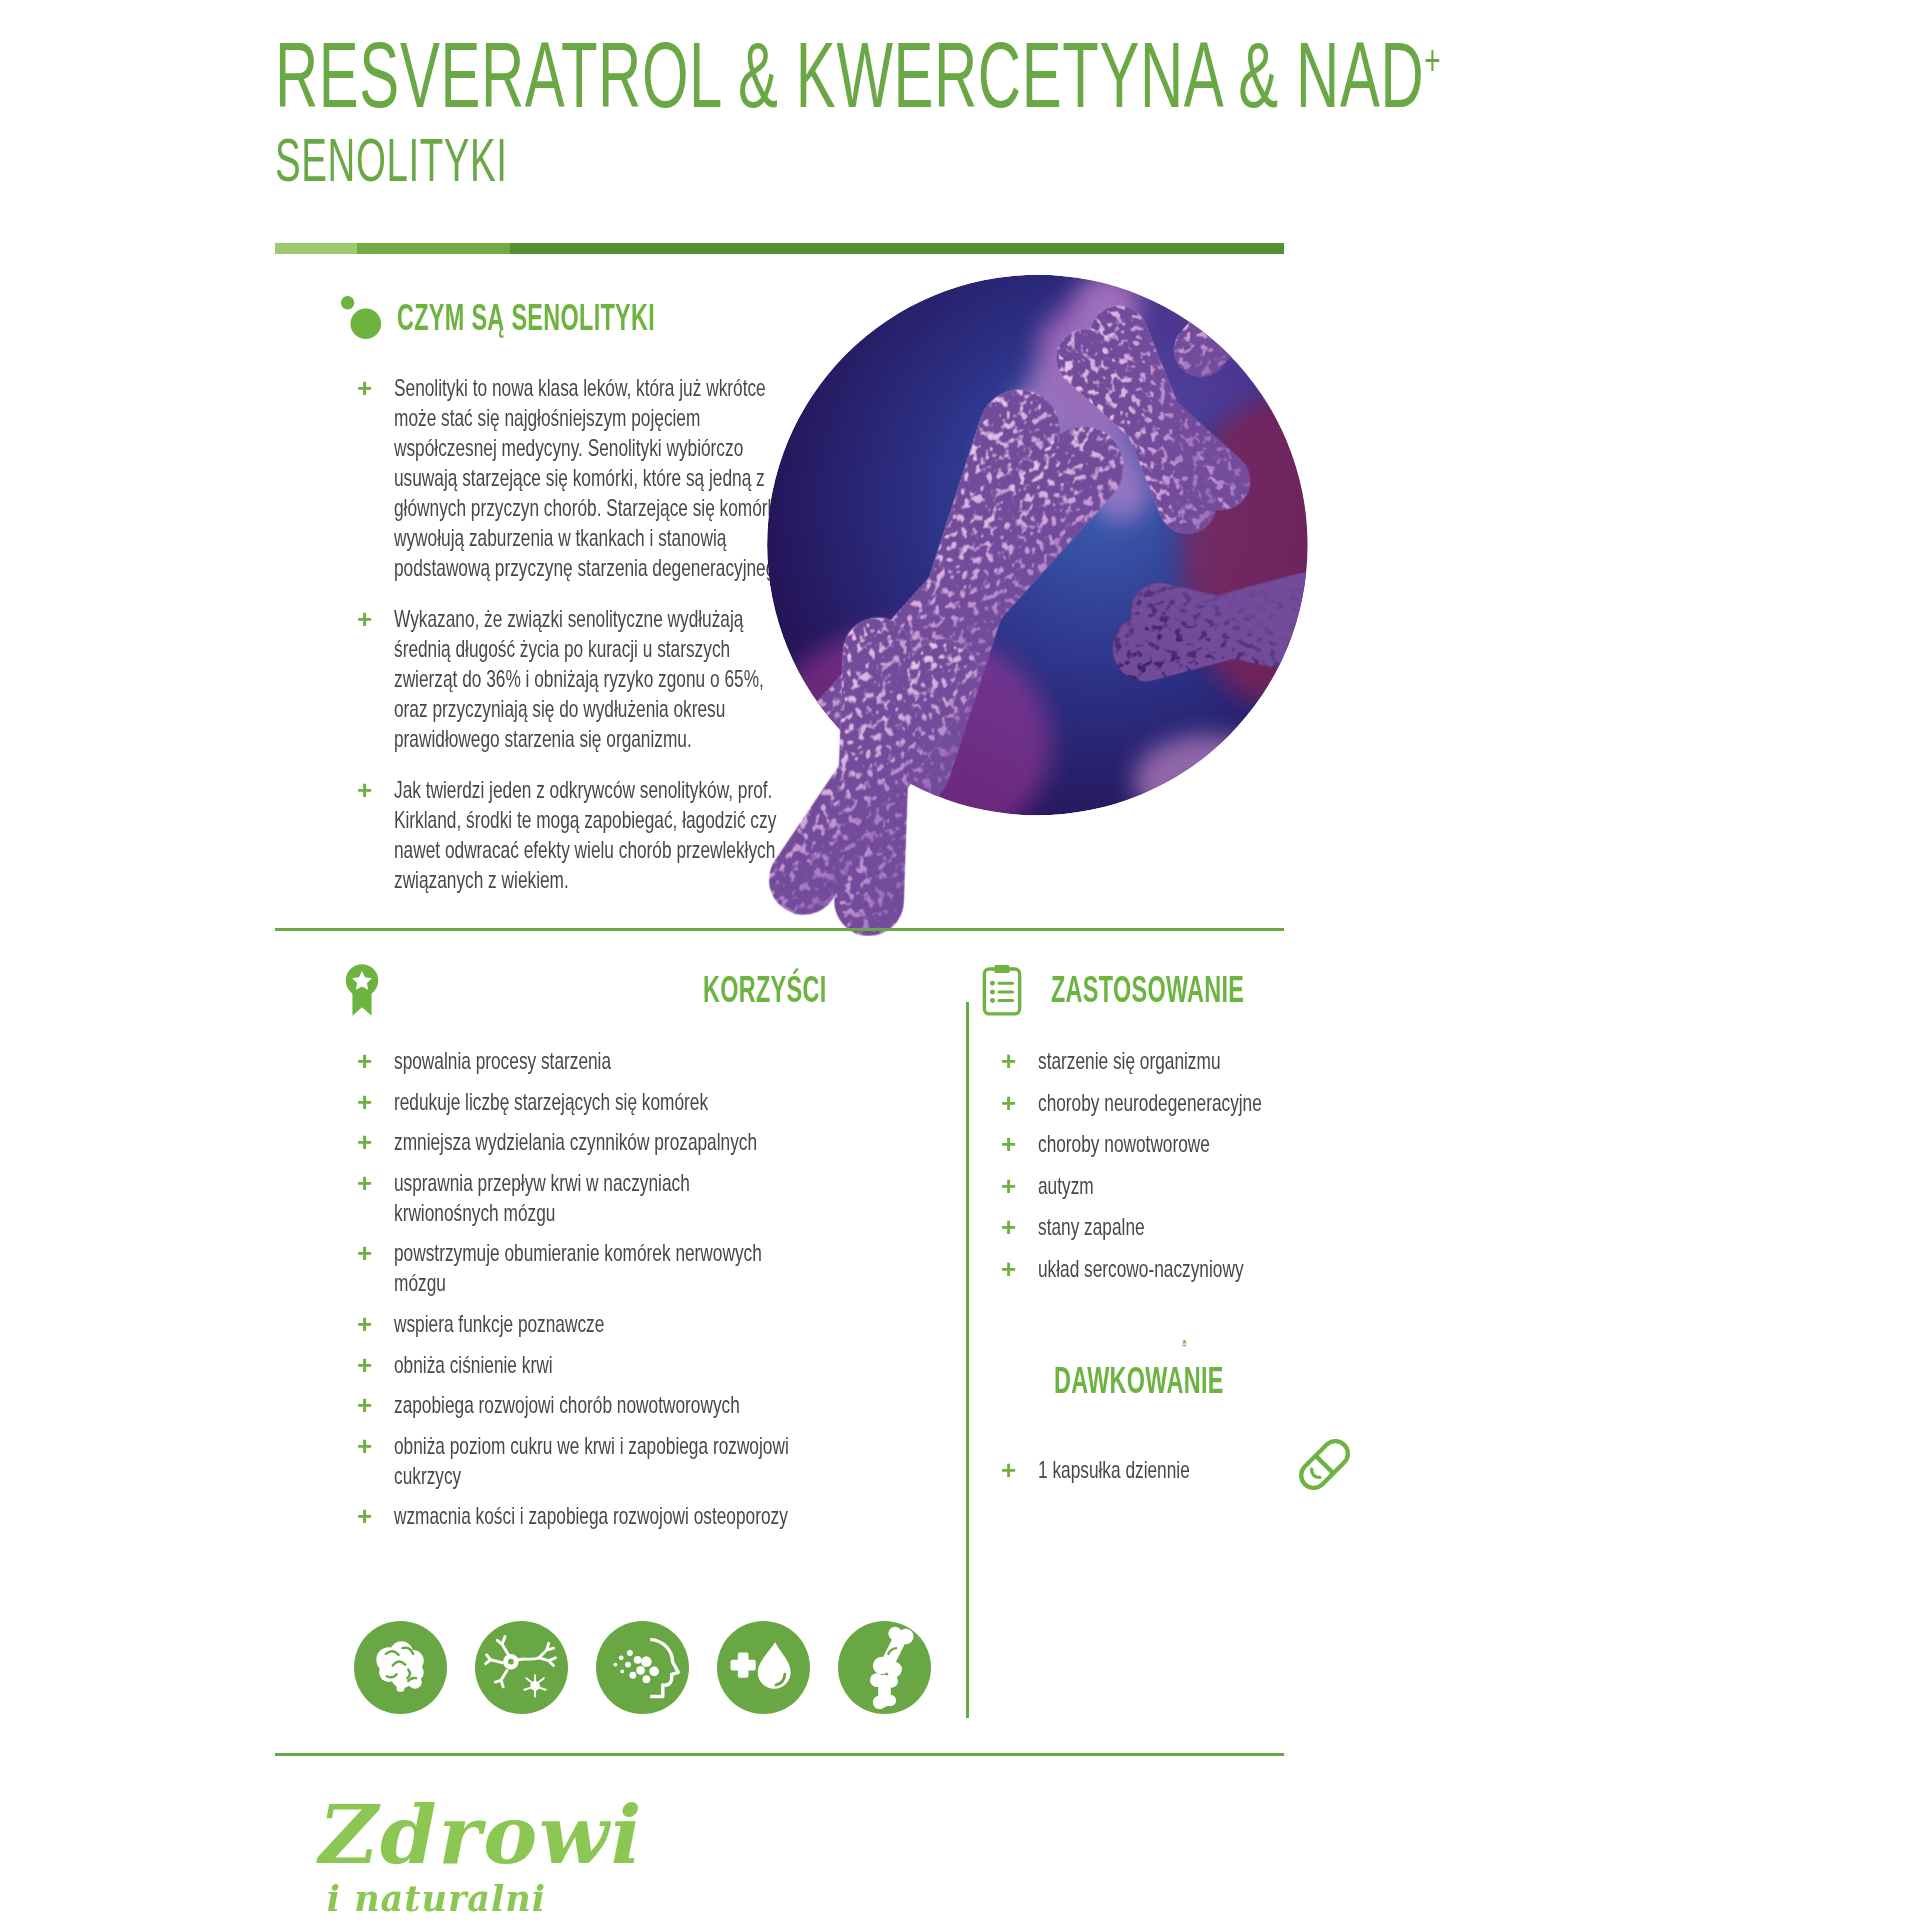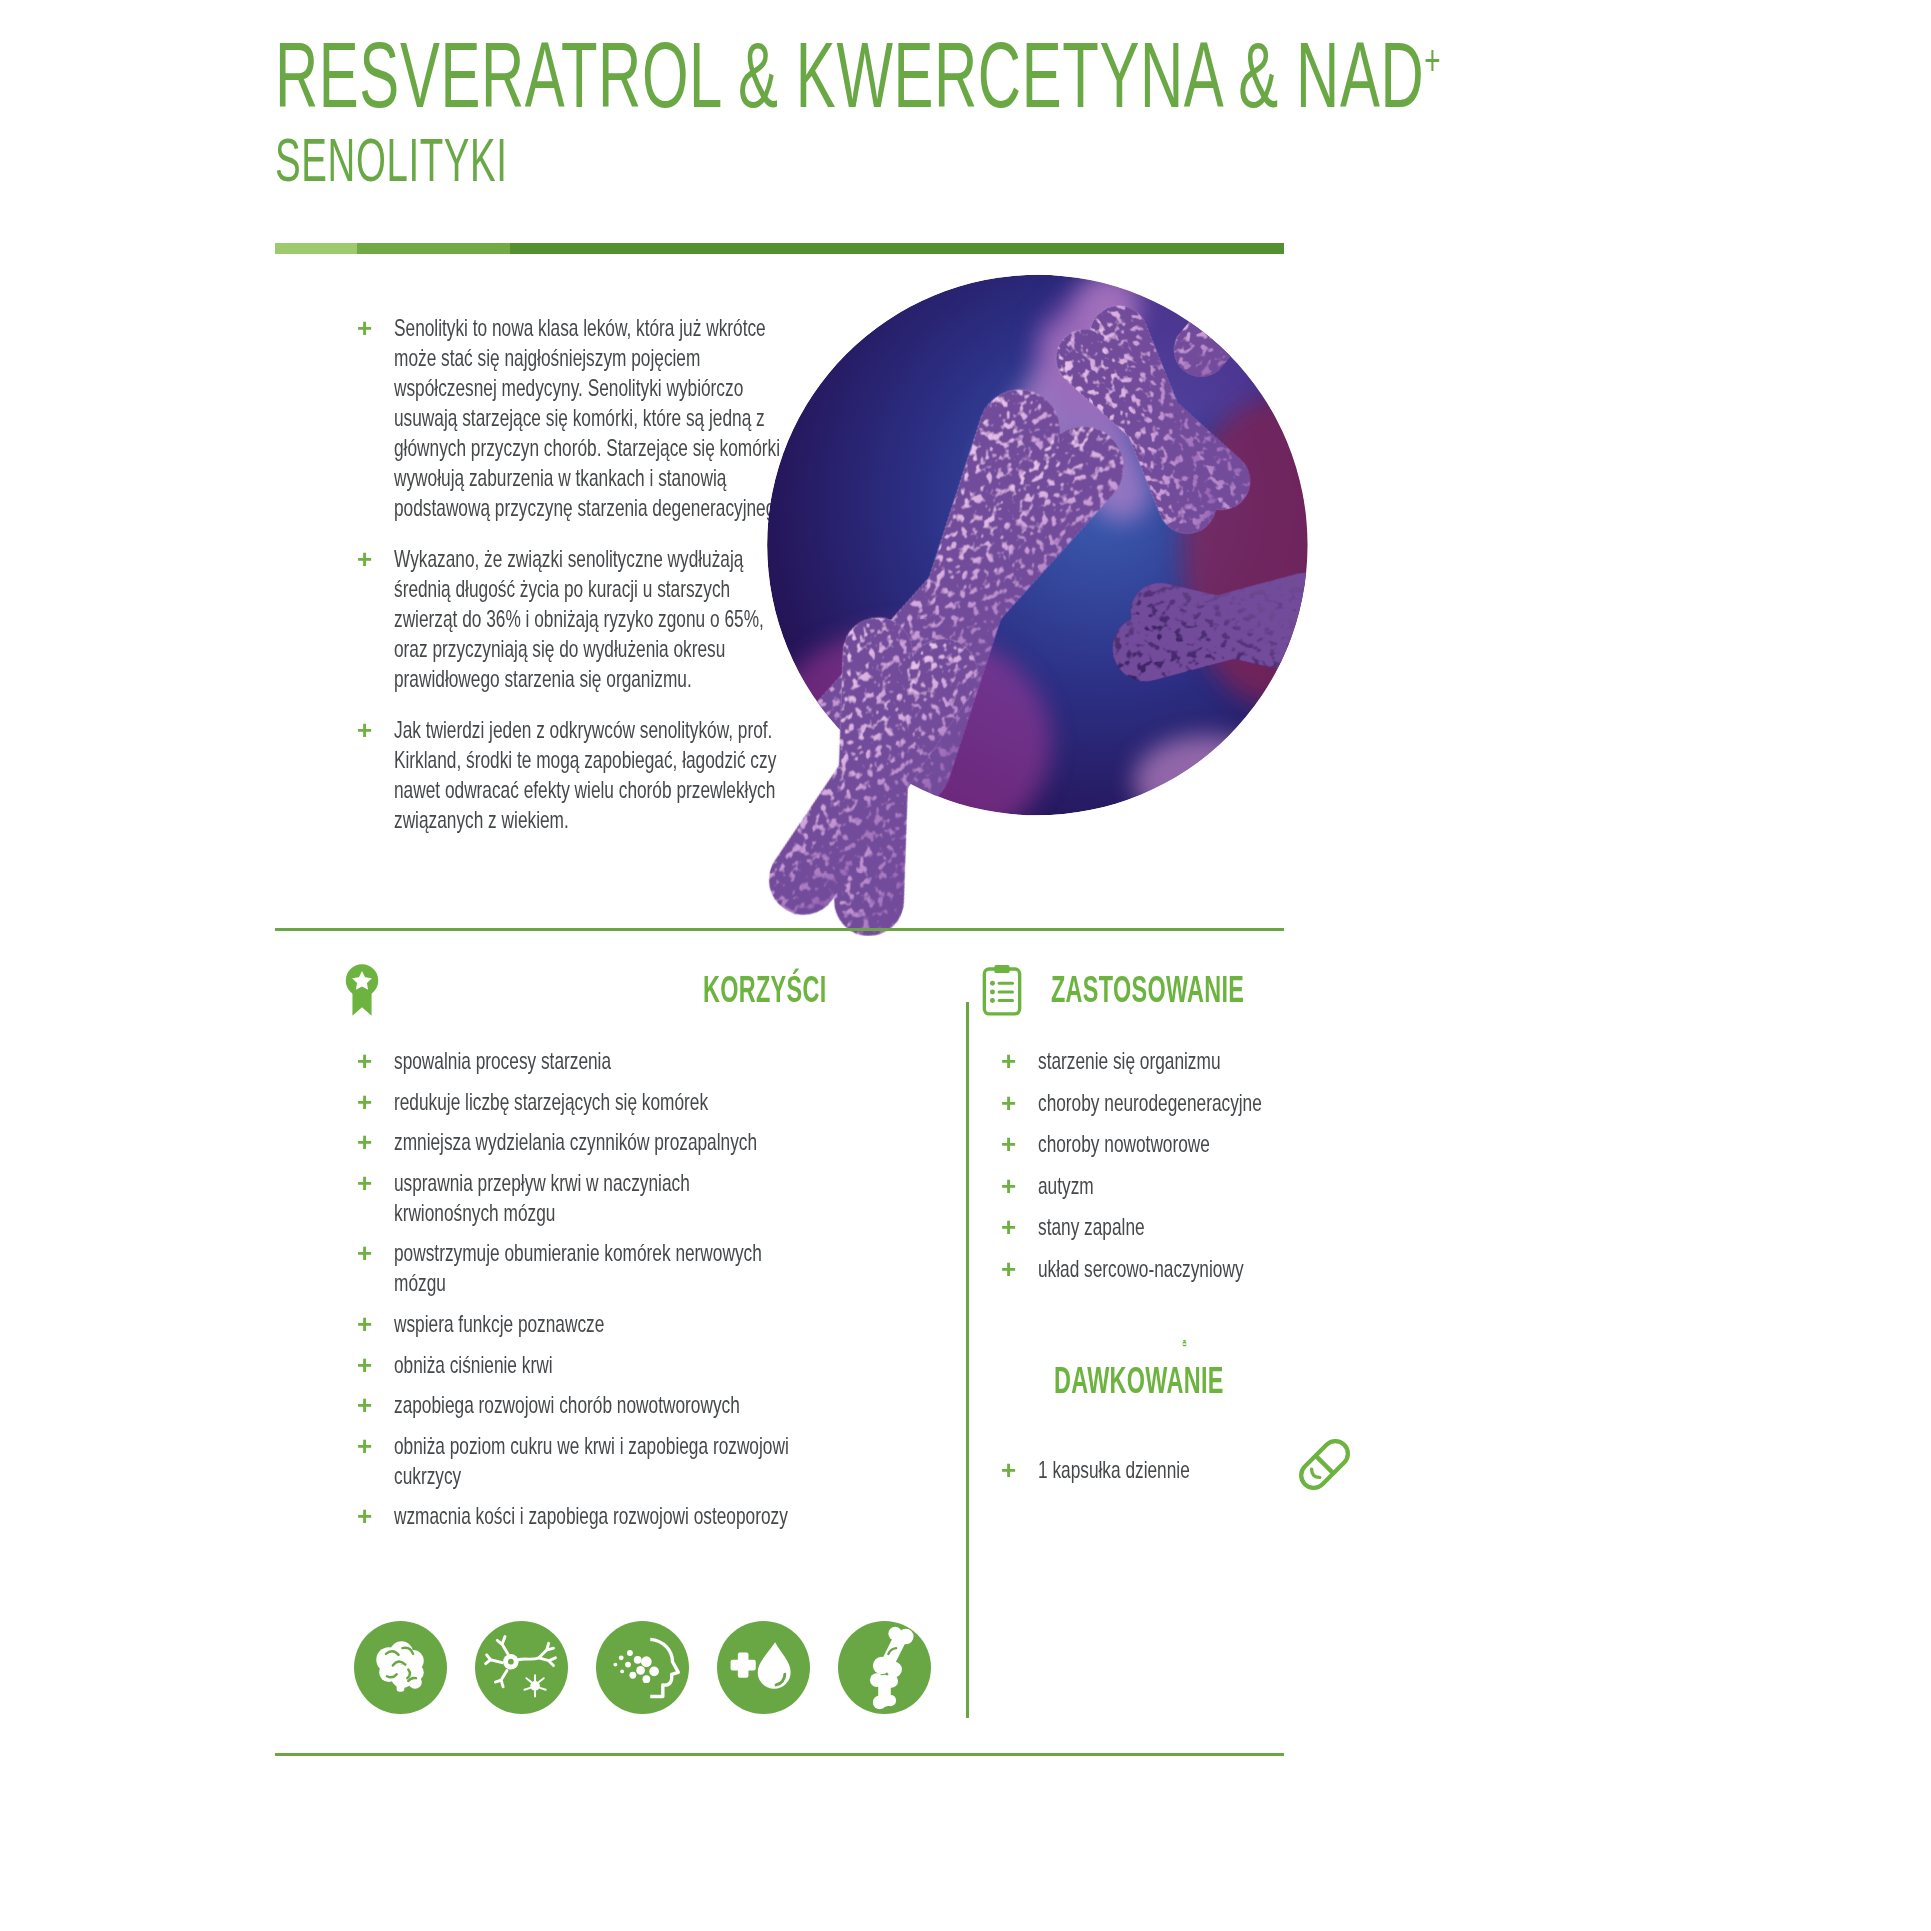--- a/index.html
+++ b/index.html
@@ -78,20 +78,27 @@
 <div class="page">
 
   <div class="title-block">
     <h1 class="main-title"><span>RESVERATROL &amp; KWERCETYNA &amp; NAD</span><sup>+</sup></h1>
     <div class="sub-title">SENOLITYKI</div>
   </div>
 
   <div class="top-divider"></div>
 
   <section class="about">
+    <div class="sec-head">
+      <svg width="44" height="48" viewBox="0 0 46 50">
+        <circle cx="9" cy="9" r="7" fill="#6cb33f"></circle>
+          <circle cx="28" cy="31" r="16" fill="#6cb33f"></circle>
+      </svg>
+      <h2 class="sec-title">CZYM SĄ SENOLITYKI</h2>
+    </div>
     <ul>
       <li class="row">
         <span class="plus">+</span>
         <span class="li-text">Senolityki to nowa klasa leków, która już wkrótce może stać się najgłośniejszym pojęciem współczesnej medycyny. Senolityki wybiórczo usuwają starzejące się komórki, które są jedną z głównych przyczyn chorób. Starzejące się komórki wywołują zaburzenia w tkankach i stanowią podstawową przyczynę starzenia degeneracyjnego.</span>
       </li>
       <li class="row">
         <span class="plus">+</span>
         <span class="li-text">Wykazano, że związki senolityczne wydłużają średnią długość życia po kuracji u starszych zwierząt do 36% i obniżają ryzyko zgonu o 65%, oraz przyczyniają się do wydłużenia okresu prawidłowego starzenia się organizmu.</span>
       </li>
       <li class="row">
@@ -387,15 +394,19 @@
           <circle cx="55" cy="62" r="7"></circle>
         <circle cx="43" cy="84" r="7"></circle>
           <circle cx="54" cy="82" r="6"></circle>
       </g>
       <path d="M52 34 a10 10 0 0 1 8 -6" stroke="#68a743" stroke-width="2.5" fill="none" stroke-linecap="round"></path>
     </svg>
   </div>
 
   <div class="bottom-divider"></div>
 
+  <div class="logo">
+    <div class="logo-line1">Zdrowi</div>
+    <div class="logo-line2">i naturalni</div>
+  </div>
 
 </div>
 
 
 </body></html>

